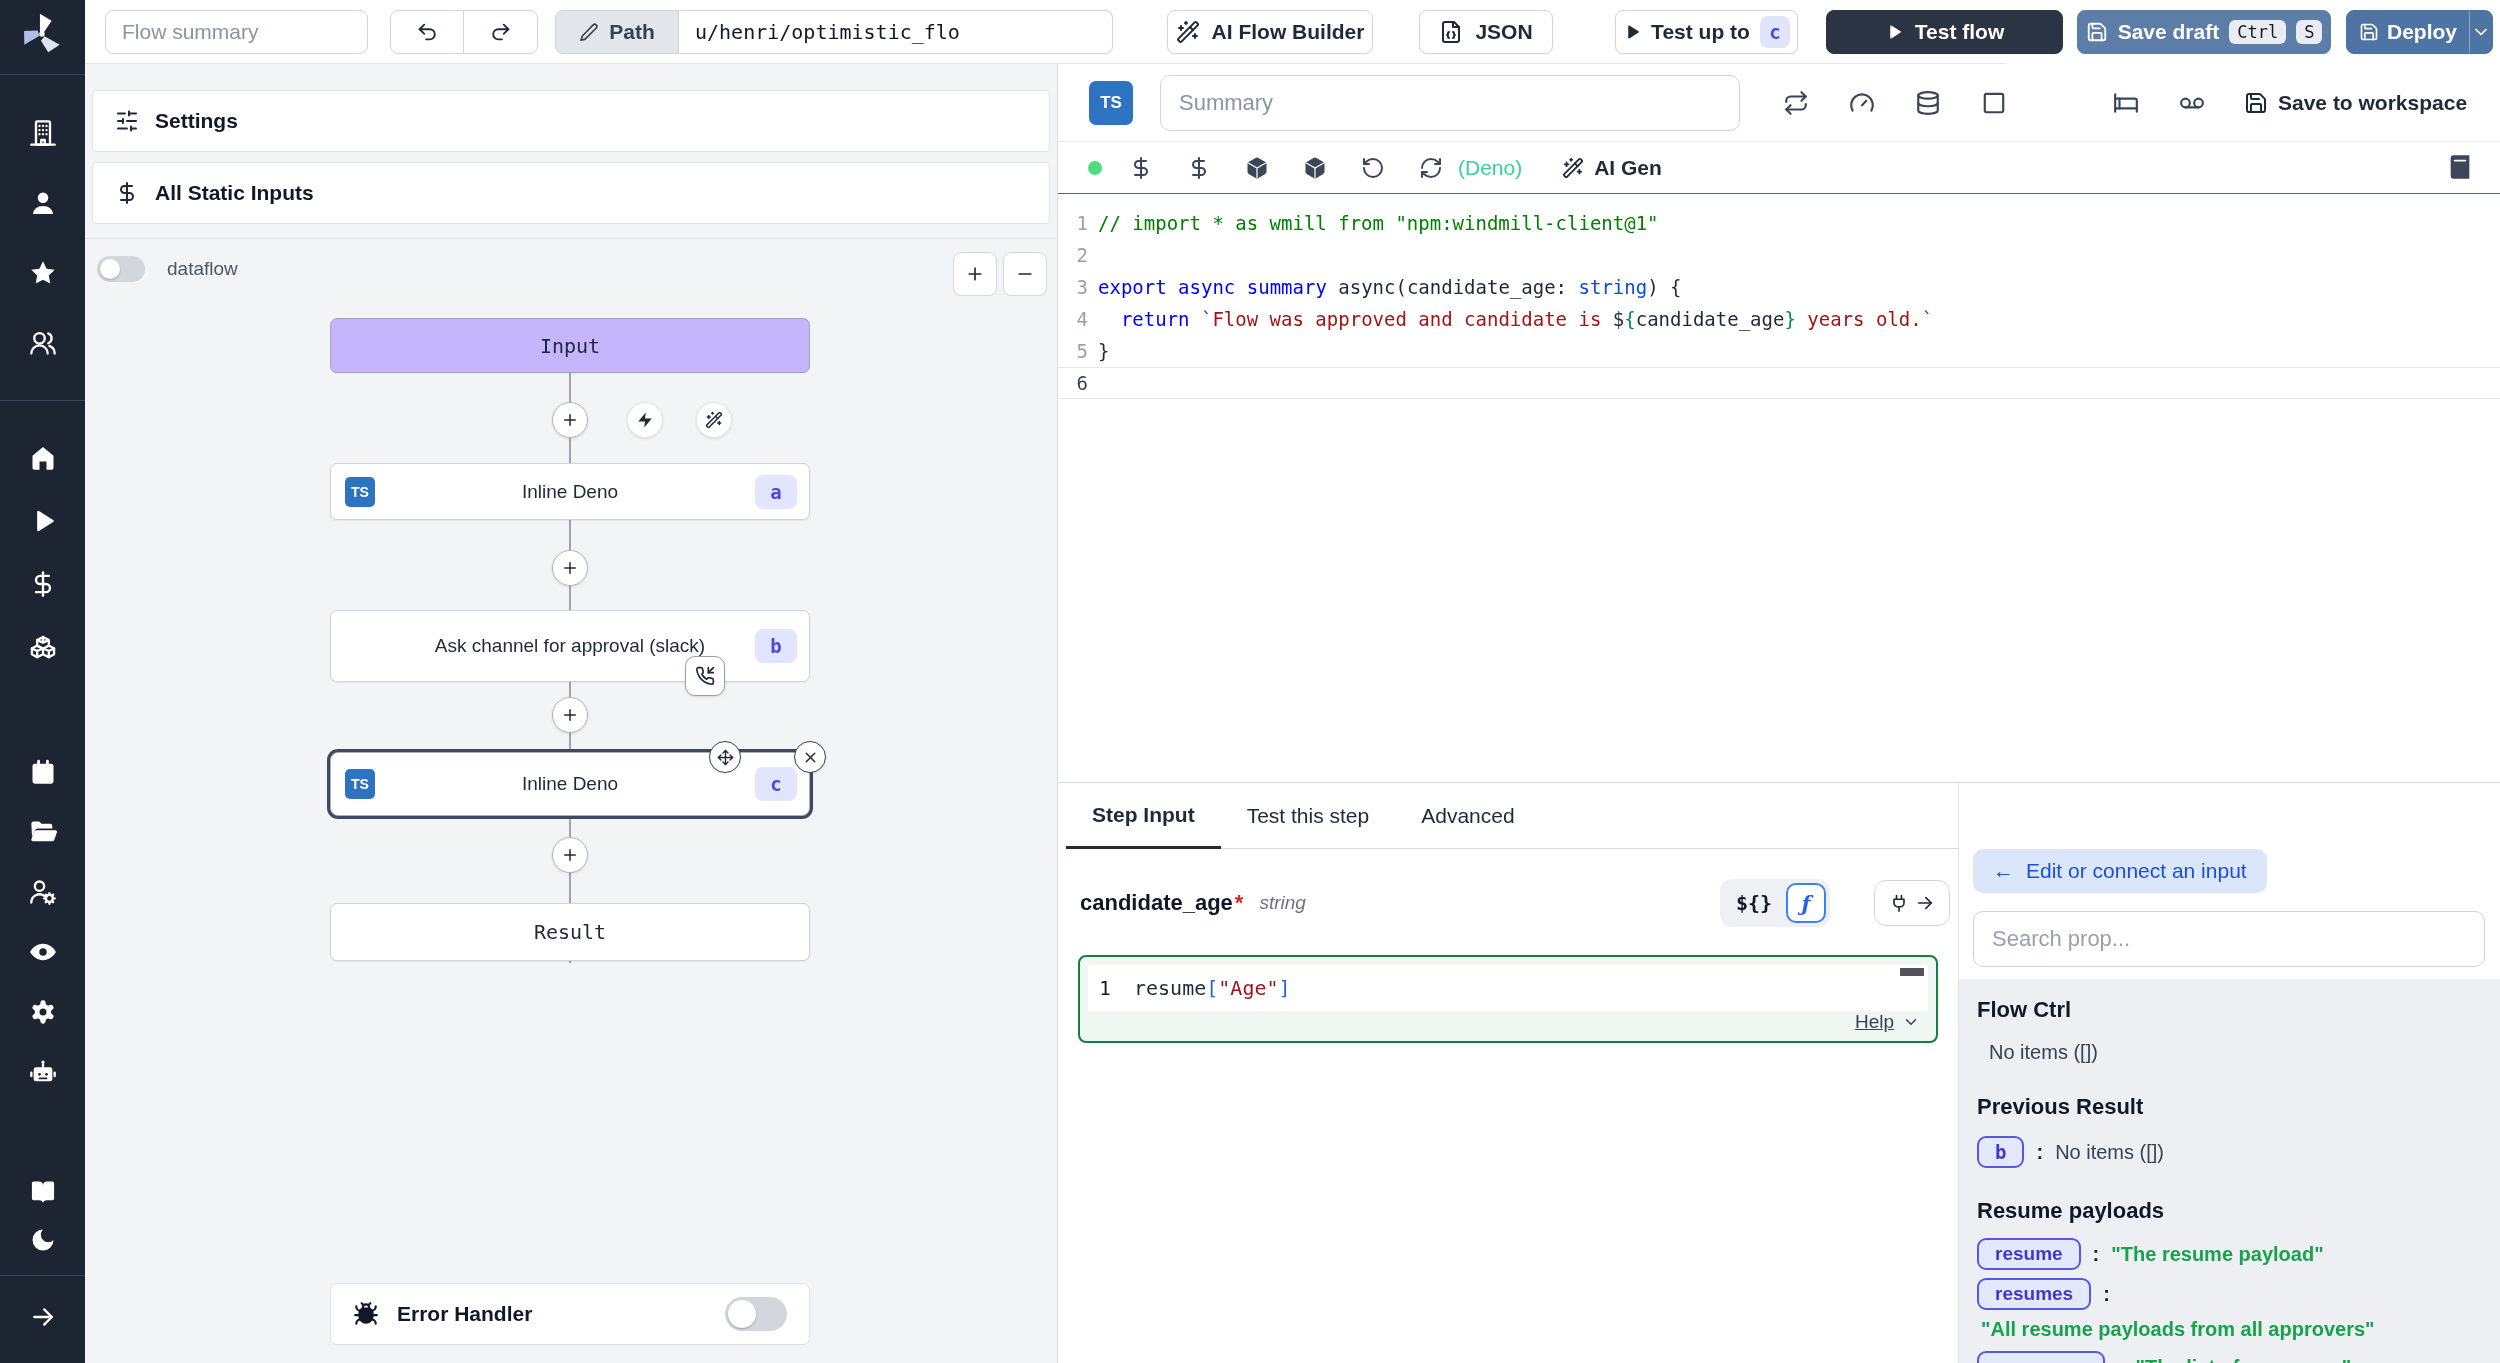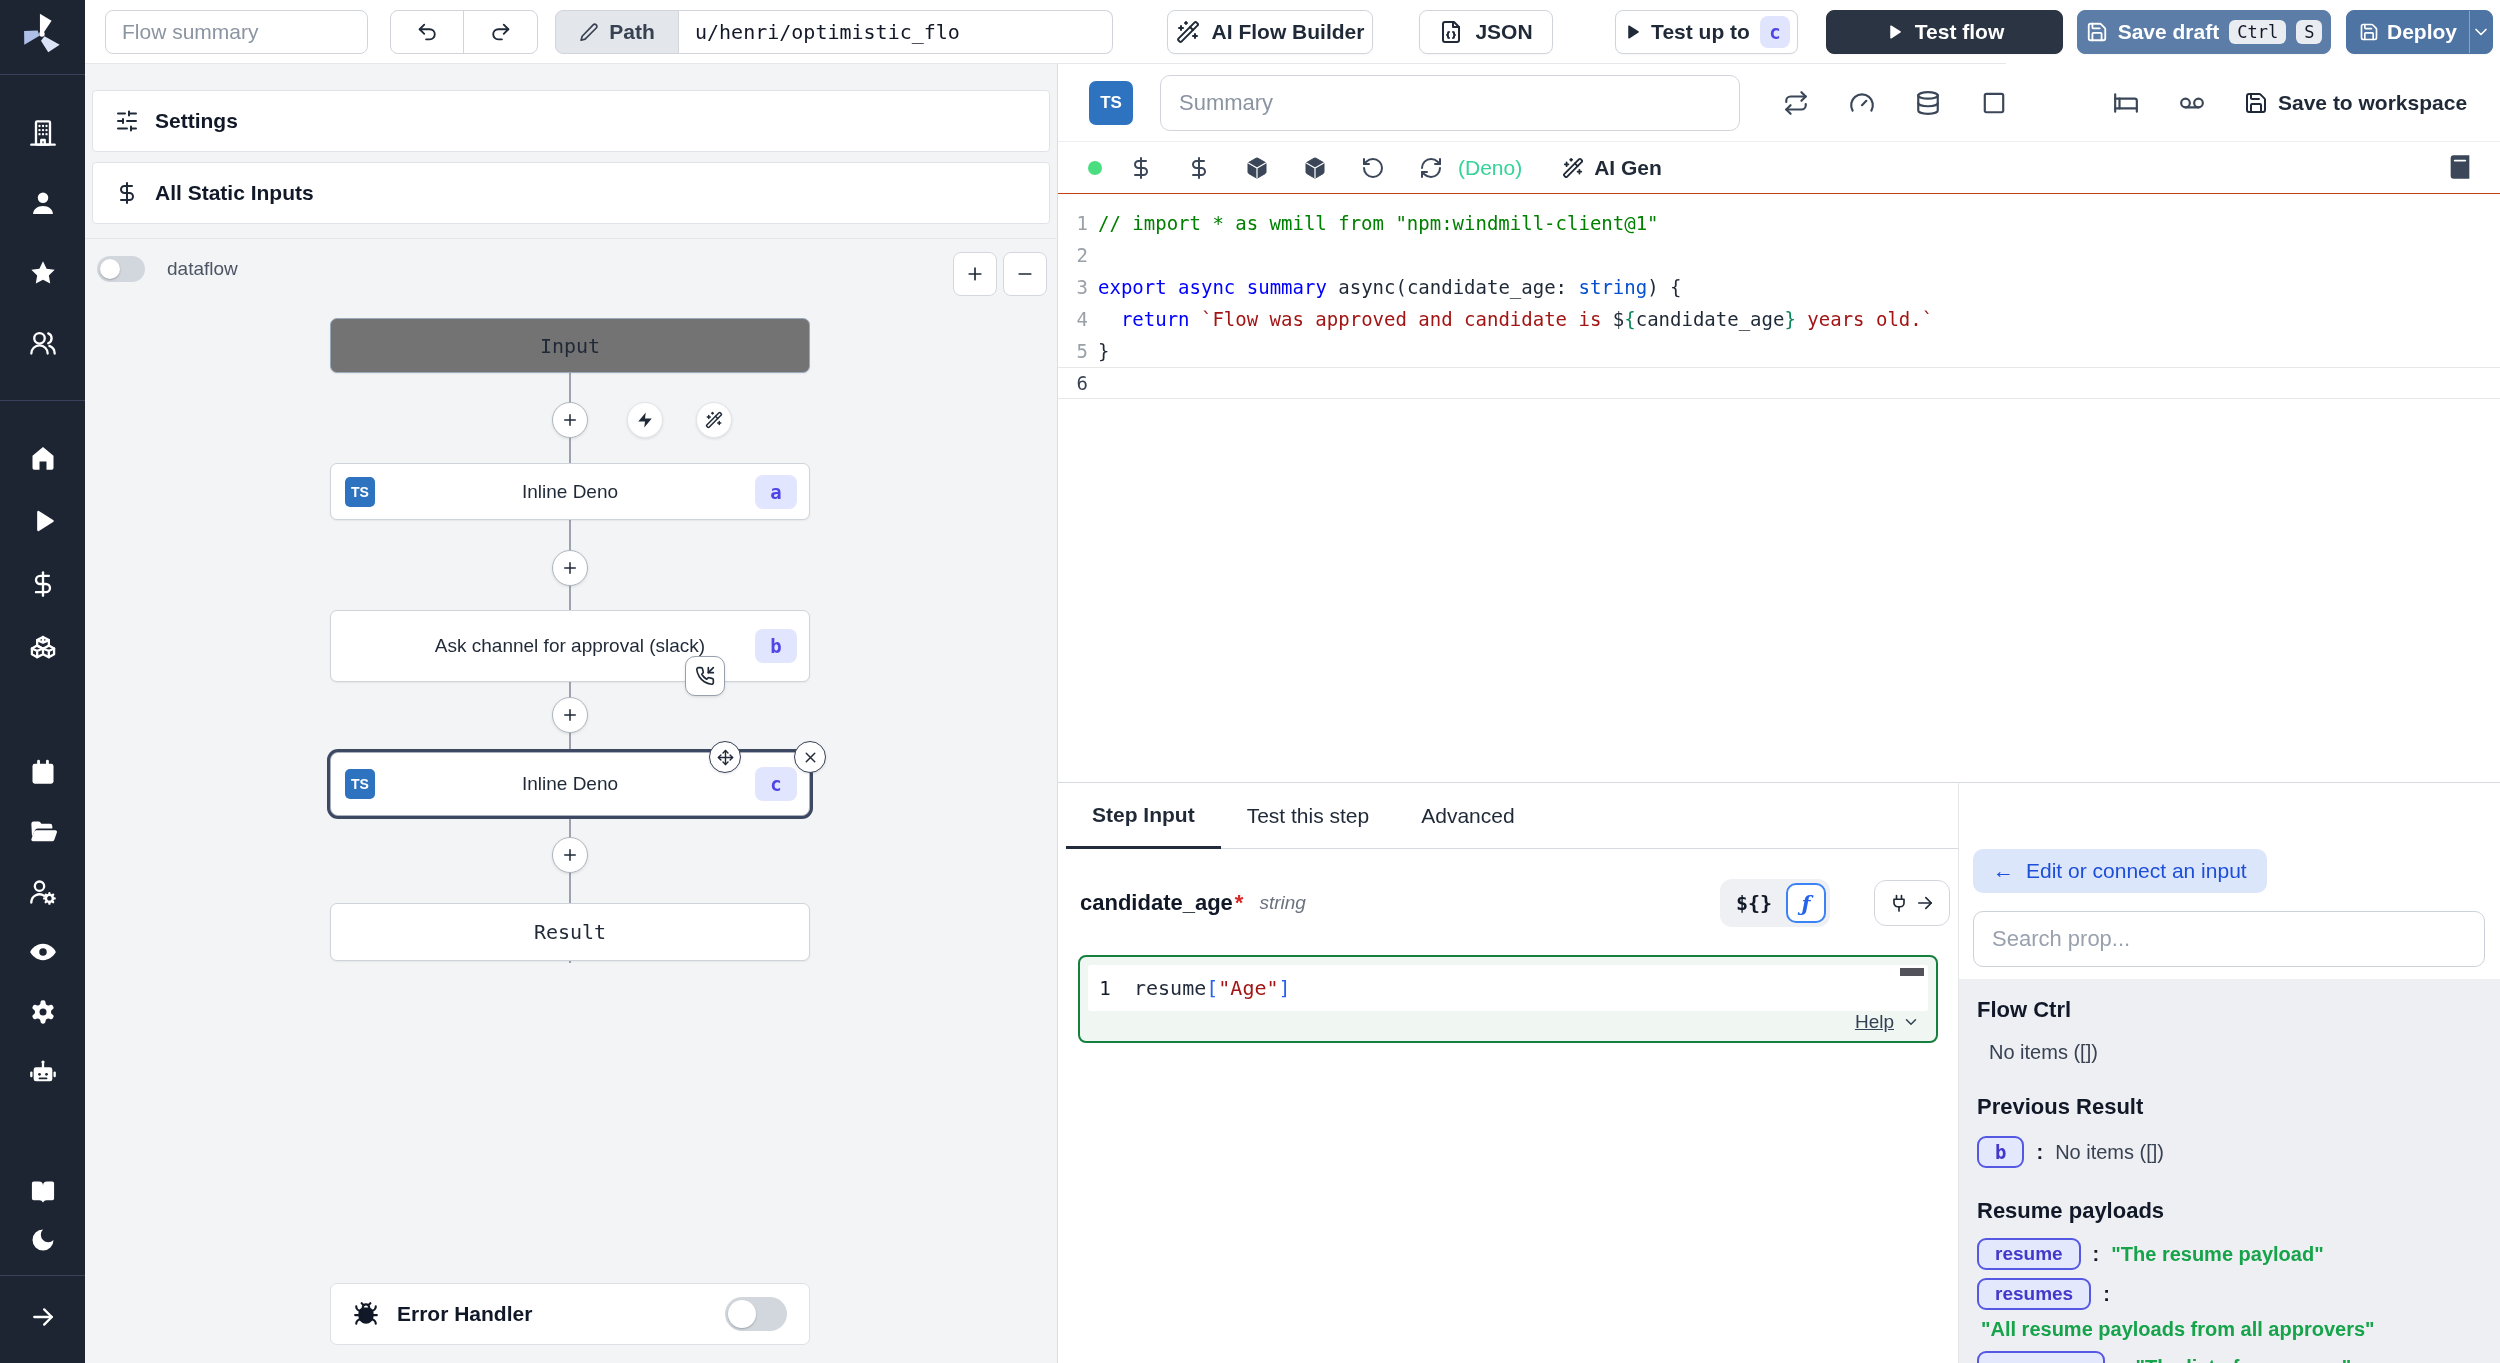--- a/index.html
+++ b/index.html
@@ -57,21 +57,21 @@
   .switch.big{width:62px;height:34px;border-radius:17px}
   .switch.big::after{width:28px;height:28px}
   #dataflow-row{position:absolute;left:12px;top:192px;display:flex;align-items:center;gap:22px;font-size:19px;color:#4b5563}
   .sq-btn{position:absolute;top:188px;width:44px;height:44px;background:#fff;border:1px solid #d4d8de;border-radius:8px;display:flex;align-items:center;justify-content:center;color:#1f2937;cursor:pointer}
   .sq-btn svg{width:20px;height:20px}
   #graph-line{position:absolute;left:484px;top:309px;width:2px;height:590px;background:#9ca3af}
   .node{position:absolute;left:245px;width:480px;background:#fff;border:1px solid #cfd4da;border-radius:7px;display:flex;align-items:center;justify-content:center;box-shadow:0 1px 2px rgba(0,0,0,.06);font-size:19px;color:#1f2937;cursor:pointer}
   .node .lchip{position:absolute;left:14px}
   .node .idb{position:absolute;right:12px}
   .mono{font-family:"DejaVu Sans Mono",monospace}
-  .input-node{background:#737373;border-color:#9aa8bb;font-family:"DejaVu Sans Mono",monospace;font-size:20px}
+  .input-node{background:#c4b5fd;border-color:#9aa8bb;font-family:"DejaVu Sans Mono",monospace;font-size:20px}
   .result-node{font-family:"DejaVu Sans Mono",monospace;font-size:20px}
   .sel{box-shadow:0 0 0 3px #3d4962;border-color:#aab1bb;border-radius:8px}
   .idb{min-width:42px;height:34px;border-radius:8px;background:#e1e5fd;color:#4f46e5;font-weight:700;font-family:"DejaVu Sans Mono",monospace;font-size:19px;display:flex;align-items:center;justify-content:center;padding:0 10px}
   .ts-chip{width:30px;height:30px;background:#2e73bf;border-radius:5px;color:#fff;font-weight:700;font-size:14px;display:flex;align-items:center;justify-content:center}
   .circle-btn{position:absolute;width:36px;height:36px;border-radius:50%;background:#fff;border:1px solid #aeb6c0;display:flex;align-items:center;justify-content:center;color:#1f2937;box-shadow:0 1px 3px rgba(0,0,0,.10);cursor:pointer}
   .circle-btn svg{width:18px;height:18px}
   .circle-btn.soft{border-color:#e2e5ea}
   .circle-btn.small{width:32px;height:32px;border-color:#39425a}
   .circle-btn.small svg{width:17px;height:17px}
   #phone-overlay{position:absolute;left:600px;top:592px;width:40px;height:40px;background:#fff;border:1px solid #98a1ac;border-radius:10px;display:flex;align-items:center;justify-content:center;color:#1f2937;box-shadow:0 1px 3px rgba(0,0,0,.12)}

